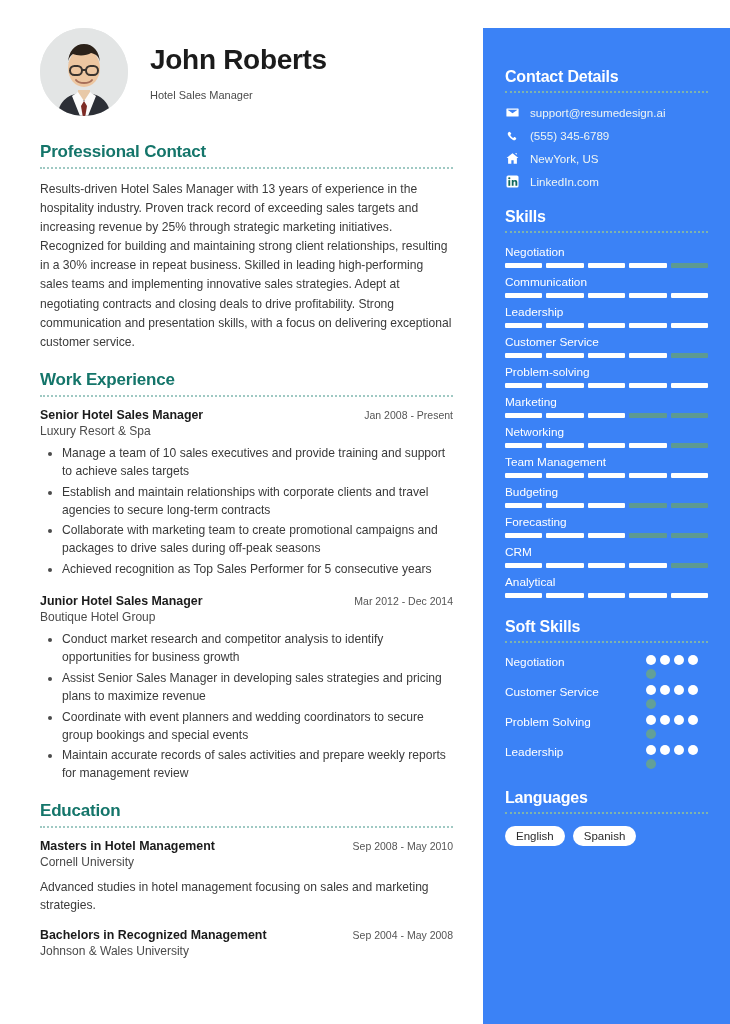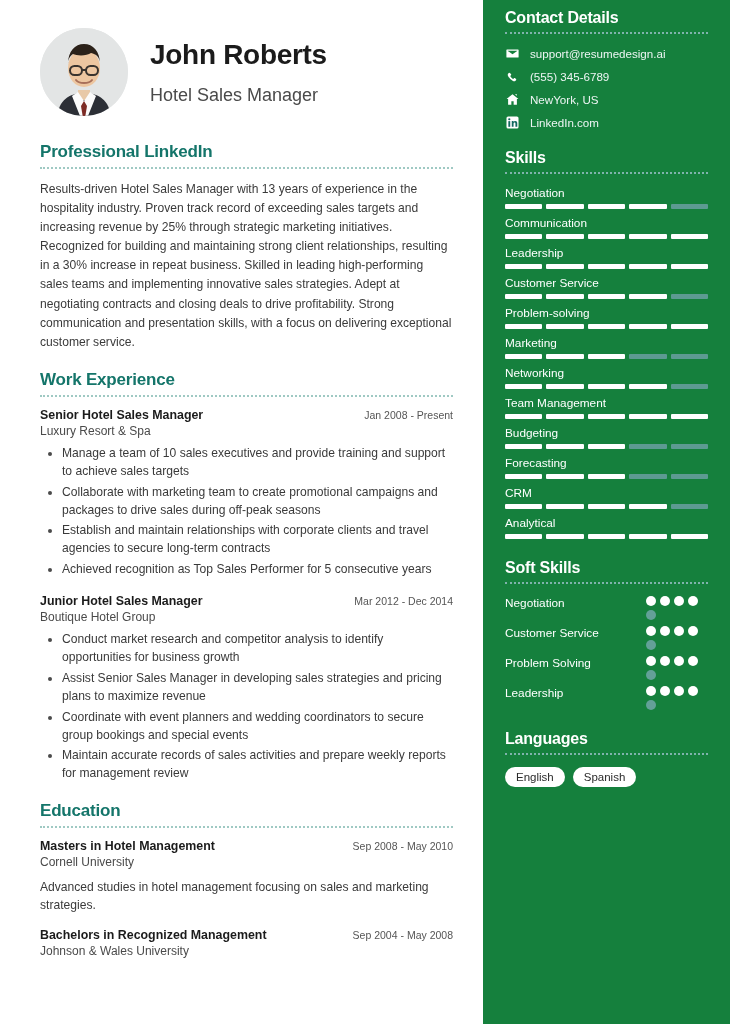--- a/index.html
+++ b/index.html
@@ -21,21 +21,21 @@
 
   .header { display:flex; align-items:center; gap:22px; margin-bottom:26px; }
   .avatar {
     width:88px; height:88px; border-radius:50%;
     background:#e2e4e4; flex:0 0 88px;
     overflow:hidden; position:relative;
   }
   .avatar svg { display:block; width:100%; height:100%; }
   .name-block { padding-top:2px; }
   .name { font-size:28px; font-weight:bold; color:#1b1b1b; letter-spacing:-0.3px; line-height:1.1; }
-  .job-title { font-size:18px; color:#4a4a4a; margin-top:14px; }
+  .job-title { font-size:11px; color:#4a4a4a; margin-top:14px; }
 
   .section { margin-bottom:18px; }
   .section-title {
     font-size:17px; font-weight:bold; color:#14756a;
     letter-spacing:-0.2px; margin-bottom:5px;
   }
   .divider-dotted {
     border-top:2px dotted #9fc9c3;
     margin-bottom:11px;
   }
@@ -55,22 +55,23 @@
   .bullets li::before {
     content:""; position:absolute; left:8px; top:7px;
     width:4px; height:4px; border-radius:50%; background:#4a4a4a;
   }
   .entry-desc { font-size:12.1px; line-height:1.5; color:#3a3a3a; margin-top:9px; }
   .edu-entry { margin-bottom:14px; }
   .work-entry { margin-bottom:15px; }
 
   
   .side-col {
-    width:247px; background:#15803d; color:#ffffff;
-    padding:9px 22px 10px 22px;
+    width:247px; background:#3b82f6; color:#ffffff;
+    padding:40px 22px 10px 22px;
+    margin-top:28px;
   }
   .side-section { margin-bottom:20px; }
   .side-title { font-size:16px; font-weight:bold; color:#ffffff; letter-spacing:-0.2px; margin-bottom:5px; }
   .divider-dotted-light { border-top:2px dotted #7fb3ac; margin-bottom:12px; }
 
   .contact-list { list-style:none; }
   .contact-item { display:flex; align-items:center; gap:11px; margin-bottom:9px; font-size:11.6px; color:#eef5f4; }
   .contact-icon { width:14px; height:14px; flex:0 0 14px; display:flex; align-items:center; justify-content:center; }
   .contact-icon svg { width:13px; height:13px; fill:#ffffff; display:block; }
 
@@ -115,39 +116,39 @@
           <path d="M36 52c3 4 13 4 16 0" stroke="#a8705a" stroke-width="2" fill="none" stroke-linecap="round"></path>
         </svg>
       </div>
       <div class="name-block">
         <div class="name">John Roberts</div>
         <div class="job-title">Hotel Sales Manager</div>
       </div>
     </div>
 
     <div class="section">
-      <div class="section-title">Professional LinkedIn</div>
+      <div class="section-title">Professional Contact</div>
       <div class="divider-dotted"></div>
       <div class="summary-text">Results-driven Hotel Sales Manager with 13 years of experience in the hospitality industry. Proven track record of exceeding sales targets and increasing revenue by 25% through strategic marketing initiatives. Recognized for building and maintaining strong client relationships, resulting in a 30% increase in repeat business. Skilled in leading high-performing sales teams and implementing innovative sales strategies. Adept at negotiating contracts and closing deals to drive profitability. Strong communication and presentation skills, with a focus on delivering exceptional customer service.</div>
     </div>
 
     <div class="section">
       <div class="section-title">Work Experience</div>
       <div class="divider-dotted"></div>
       <div id="work-entries">
           <div class="work-entry">
             <div class="entry-head">
        <span class="entry-title">Senior Hotel Sales Manager</span>
        <span class="entry-date">Jan 2008 - Present</span>
      </div>
      <div class="entry-sub">Luxury Resort &amp; Spa</div>
      <ul class="bullets">
               <li>Manage a team of 10 sales executives and provide training and support to achieve sales targets</li>
+              <li>Establish and maintain relationships with corporate clients and travel agencies to secure long-term contracts</li>
               <li>Collaborate with marketing team to create promotional campaigns and packages to drive sales during off-peak seasons</li>
-              <li>Establish and maintain relationships with corporate clients and travel agencies to secure long-term contracts</li>
               <li>Achieved recognition as Top Sales Performer for 5 consecutive years</li>
             </ul>
           </div>
           <div class="work-entry">
             <div class="entry-head">
        <span class="entry-title">Junior Hotel Sales Manager</span>
        <span class="entry-date">Mar 2012 - Dec 2014</span>
      </div>
      <div class="entry-sub">Boutique Hotel Group</div>
      <ul class="bullets">

